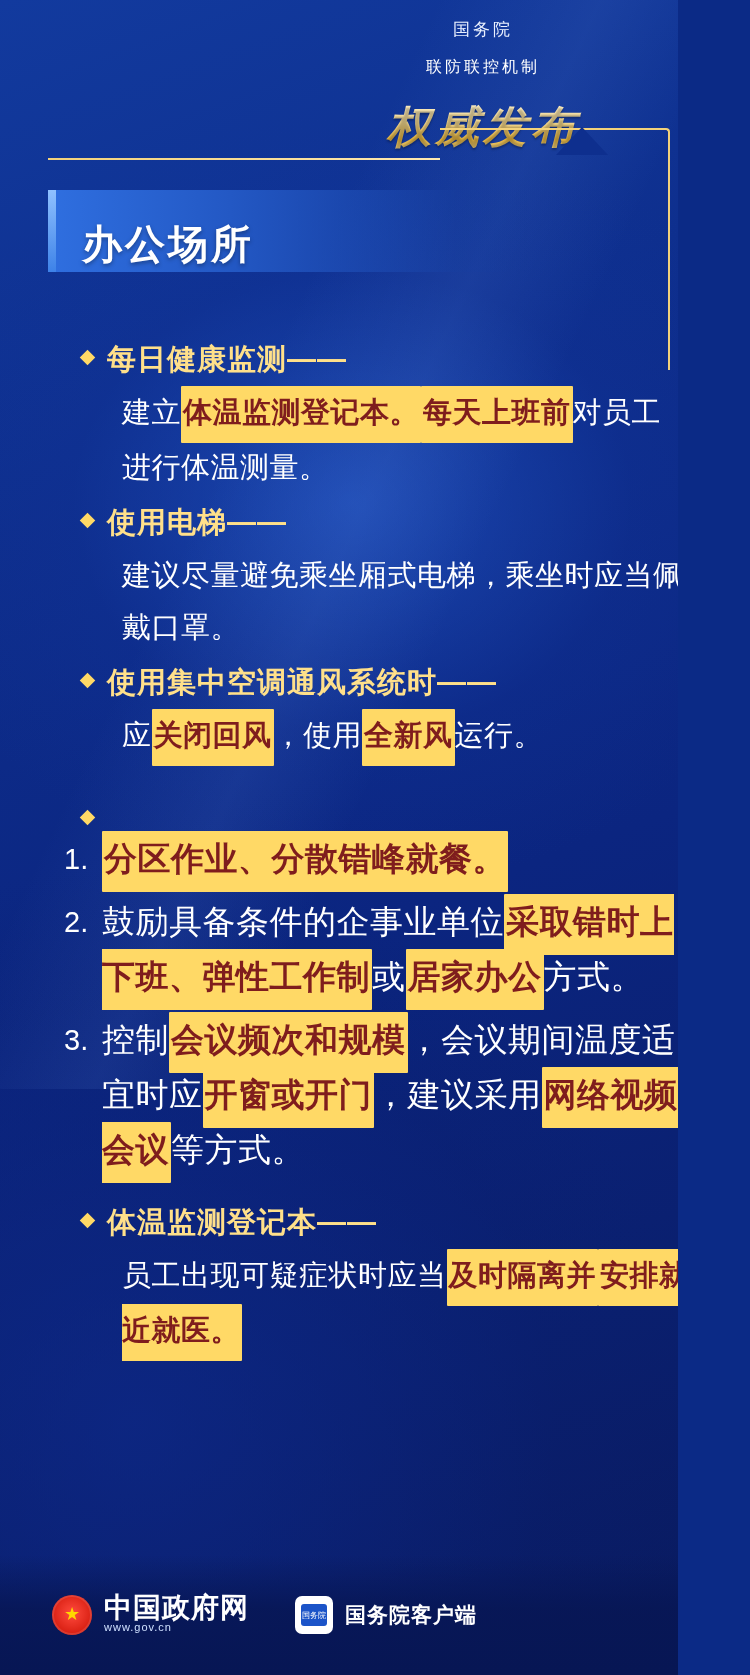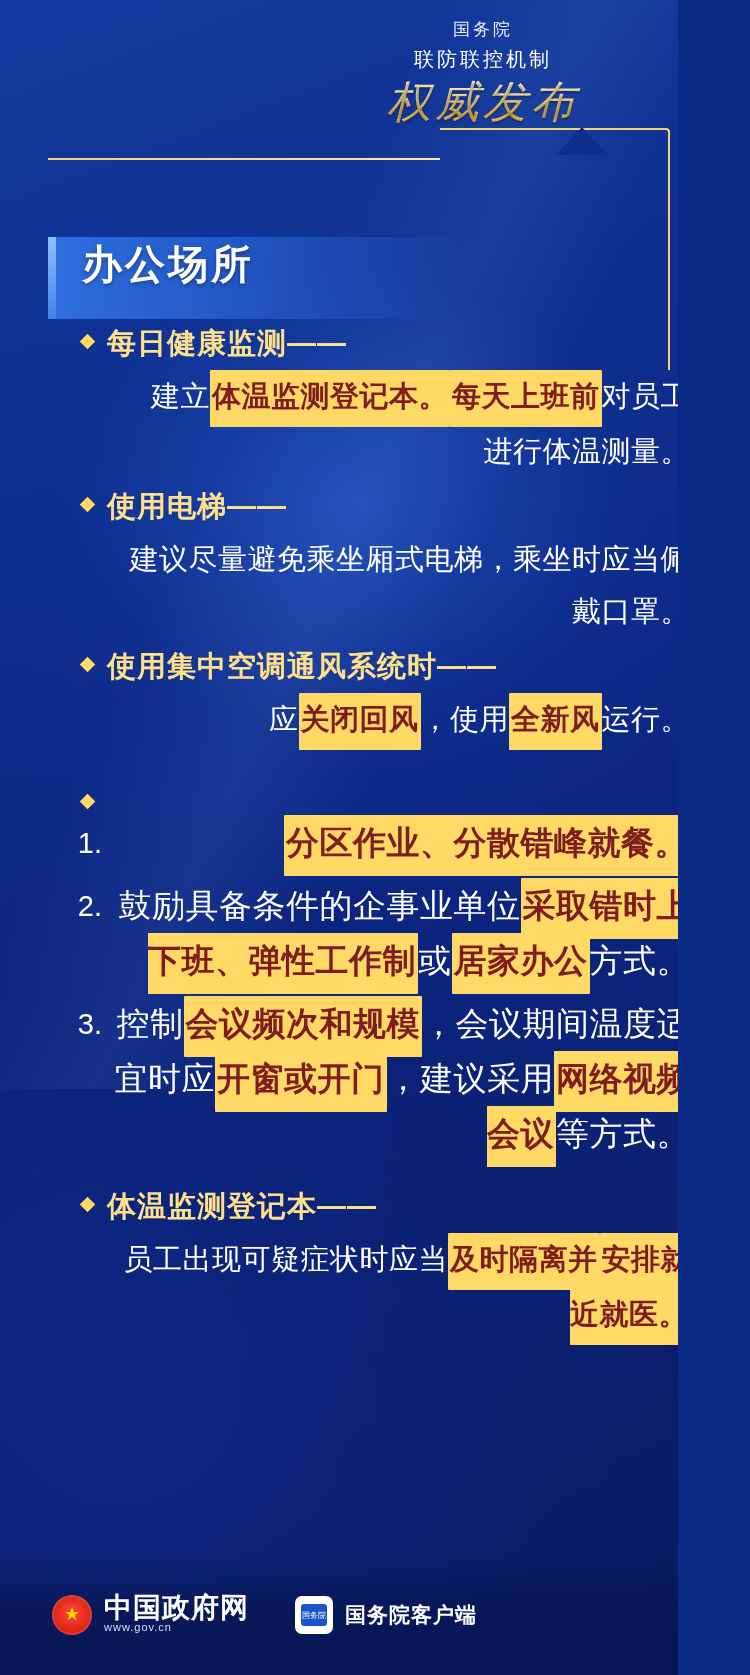--- a/index.html
+++ b/index.html
@@ -45,30 +45,30 @@
     text-align: center;
     color: #ffffff;
   }
   .header-line1 {
     font-size: 17px;
     letter-spacing: 3px;
     color: #eaf1ff;
     font-family: "Liberation Serif", "DejaVu Serif", serif;
   }
   .header-line2 {
-    font-size: 20px;
+    font-size: 16px;
     letter-spacing: 3px;
-    margin-top: 5px;
+    margin-top: 16px;
     color: #ffffff;
     font-family: "Liberation Serif", "DejaVu Serif", serif;
   }
   .header-big {
-    margin-top: 0;
+    margin-top: 20px;
     font-size: 44px;
-    font-weight: normal;
+    font-weight: bold;
     letter-spacing: 4px;
     font-style: italic;
     font-family: "Liberation Serif", "DejaVu Serif", serif;
     background: linear-gradient(180deg, #fff6d8 0%, #f7d98a 45%, #e8b740 70%, #fde9b0 100%);
     -webkit-background-clip: text;
     background-clip: text;
     color: transparent;
     text-shadow: 0 2px 2px rgba(0,0,0,0.25);
   }
 
@@ -114,44 +114,42 @@
 
   
   .title-bar {
     position: absolute;
     left: 48px;
     top: 190px;
     width: 480px;
     height: 82px;
     background: linear-gradient(90deg, #2f6fe0 0%, #2358c4 38%, rgba(22,62,160,0.35) 85%, rgba(18,54,145,0.05) 100%);
     display: flex;
-    align-items: flex-start;
-    margin-top: 47px;
+    align-items: flex-end;
   }
   .title-bar .bar-accent {
     width: 8px;
     height: 82px;
     background: linear-gradient(180deg, #8fc1ff, #3d82e8);
     margin-right: 26px;
   }
   .title-text {
     font-size: 40px;
     font-weight: bold;
     color: #ffffff;
     letter-spacing: 3px;
     text-shadow: 0 2px 4px rgba(0,0,0,0.35);
   }
 
   
   .content {
     position: absolute;
     left: 60px;
-    top: 320px;
+    top: 336px;
     width: 630px;
-    text-align: right;
   }
   .block {
     margin-bottom: 6px;
   }
   .sec-head {
     display: flex;
     align-items: flex-start;
     margin-bottom: 4px;
   }
   .bullet-sq {

